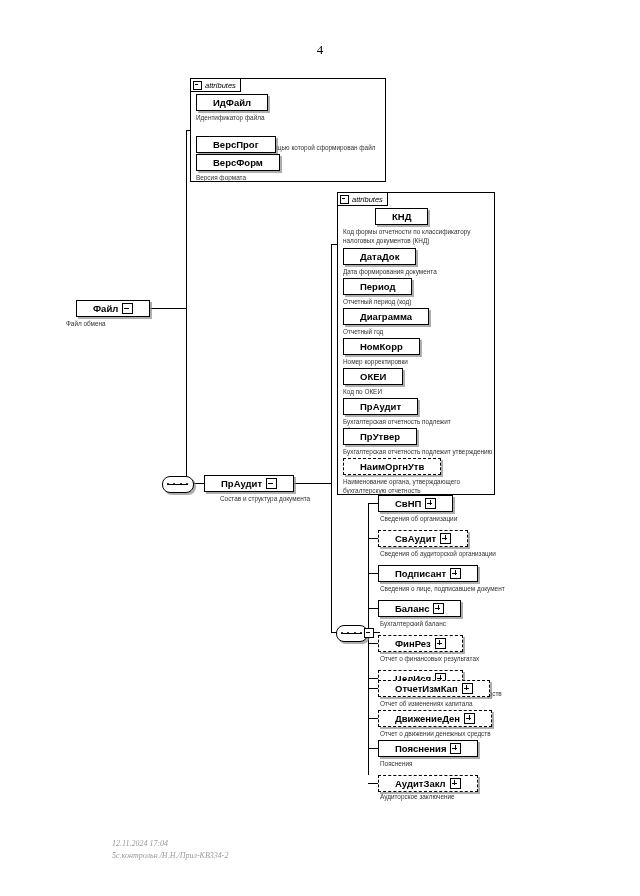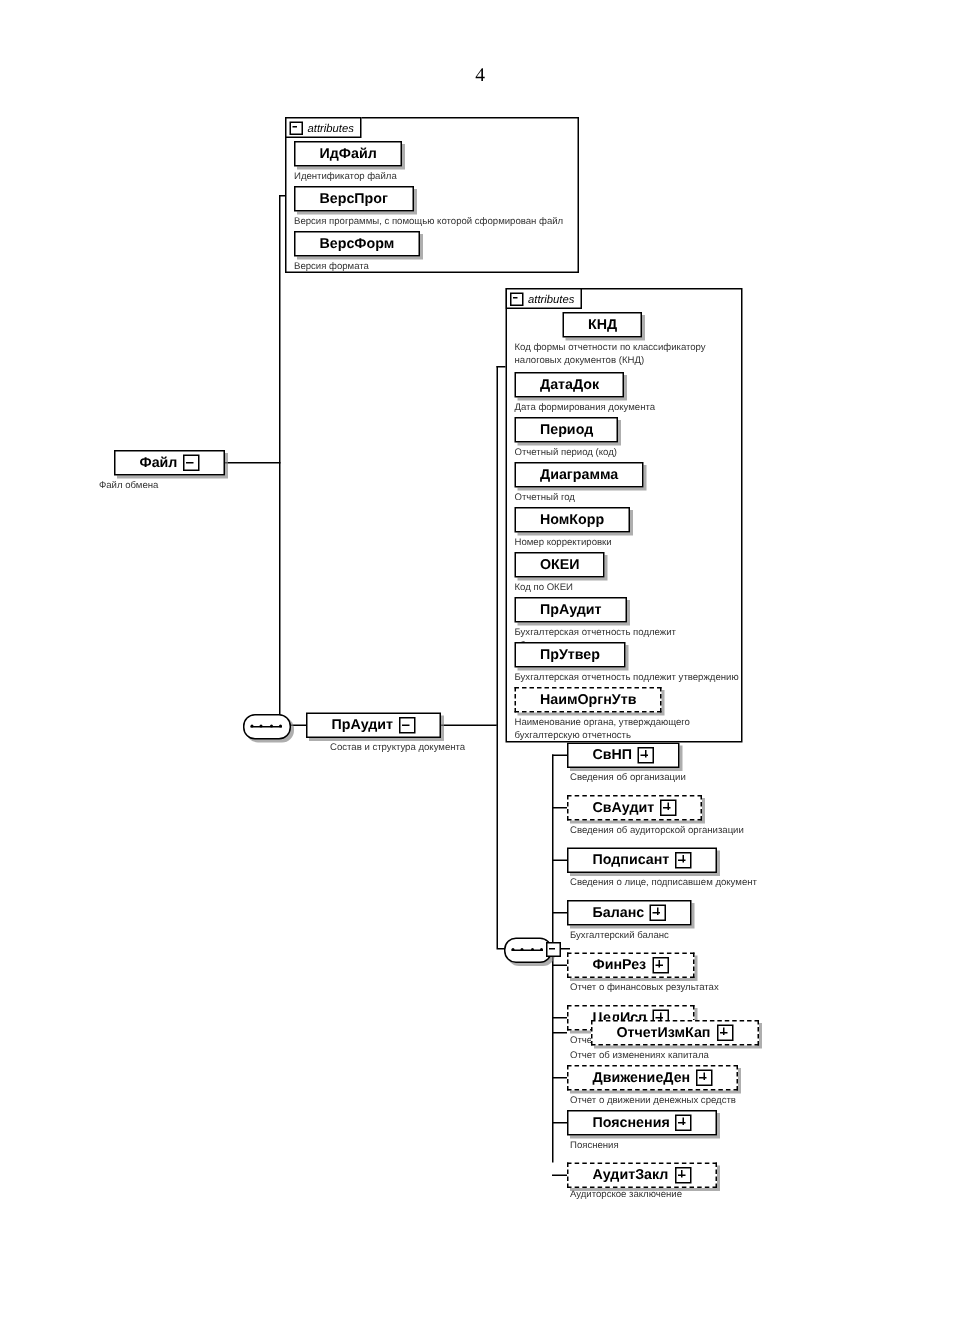--- a/index.html
+++ b/index.html
@@ -174,21 +174,21 @@
   <div class="attrs-tab" style="left:190px;top:78px;">
     <span class="tabminus"></span>
     <span>attributes</span>
   </div>
 
   <div class="node" style="left:196px;top:94px;">
     <span class="lbl">ИдФайл</span>
   </div>
   <div class="desc" style="left:196px;top:114px;width:185px;">Идентификатор файла</div>
 
-  <div class="node" style="left:196px;top:124px;">
+  <div class="node" style="left:196px;top:136px;">
     <span class="lbl">ВерсПрог</span>
   </div>
   <div class="desc" style="left:196px;top:144px;width:190px;">Версия программы, с помощью которой сформирован файл</div>
 
   <div class="node" style="left:196px;top:154px;">
     <span class="lbl">ВерсФорм</span>
   </div>
   <div class="desc" style="left:196px;top:174px;width:185px;">Версия формата</div>
 
   <div class="attrs" style="left:337px;top:192px;width:158px;height:303px;"></div>
@@ -328,21 +328,21 @@
   <div class="desc" style="left:380px;top:655px;width:170px;">Отчет о финансовых результатах</div>
 
   <div class="ln h" style="left:368px;top:678px;width:10px;"></div>
   <div class="node dashed" style="left:378px;top:670px;">
     <span class="lbl">ЦелИсп</span>
     <span class="expand"></span>
   </div>
   <div class="desc" style="left:380px;top:690px;width:180px;">Отчет о целевом использовании средств</div>
 
   <div class="ln h" style="left:368px;top:688px;width:10px;"></div>
-  <div class="node dashed" style="left:378px;top:680px;margin-left:16px;">
+  <div class="node dashed" style="left:378px;top:680px;">
     <span class="lbl">ОтчетИзмКап</span>
     <span class="expand"></span>
   </div>
   <div class="desc" style="left:380px;top:700px;width:175px;">Отчет об изменениях капитала</div>
 
   <div class="ln h" style="left:368px;top:718px;width:10px;"></div>
   <div class="node dashed" style="left:378px;top:710px;">
     <span class="lbl">ДвижениеДен</span>
     <span class="expand"></span>
   </div>
@@ -356,14 +356,18 @@
   <div class="desc" style="left:380px;top:760px;width:160px;">Пояснения</div>
 
   <div class="ln h" style="left:368px;top:783px;width:10px;"></div>
   <div class="node dashed" style="left:378px;top:775px;">
     <span class="lbl">АудитЗакл</span>
     <span class="expand"></span>
   </div>
   <div class="desc" style="left:380px;top:793px;width:160px;">Аудиторское заключение</div>
 
 
+  <div class="footer">
+    <div>12.11.2024 17:04</div>
+    <div>5с.контрольн /Н.Н./Прил-КВ334-2</div>
+  </div>
 
 </div>
 
 </body></html>

